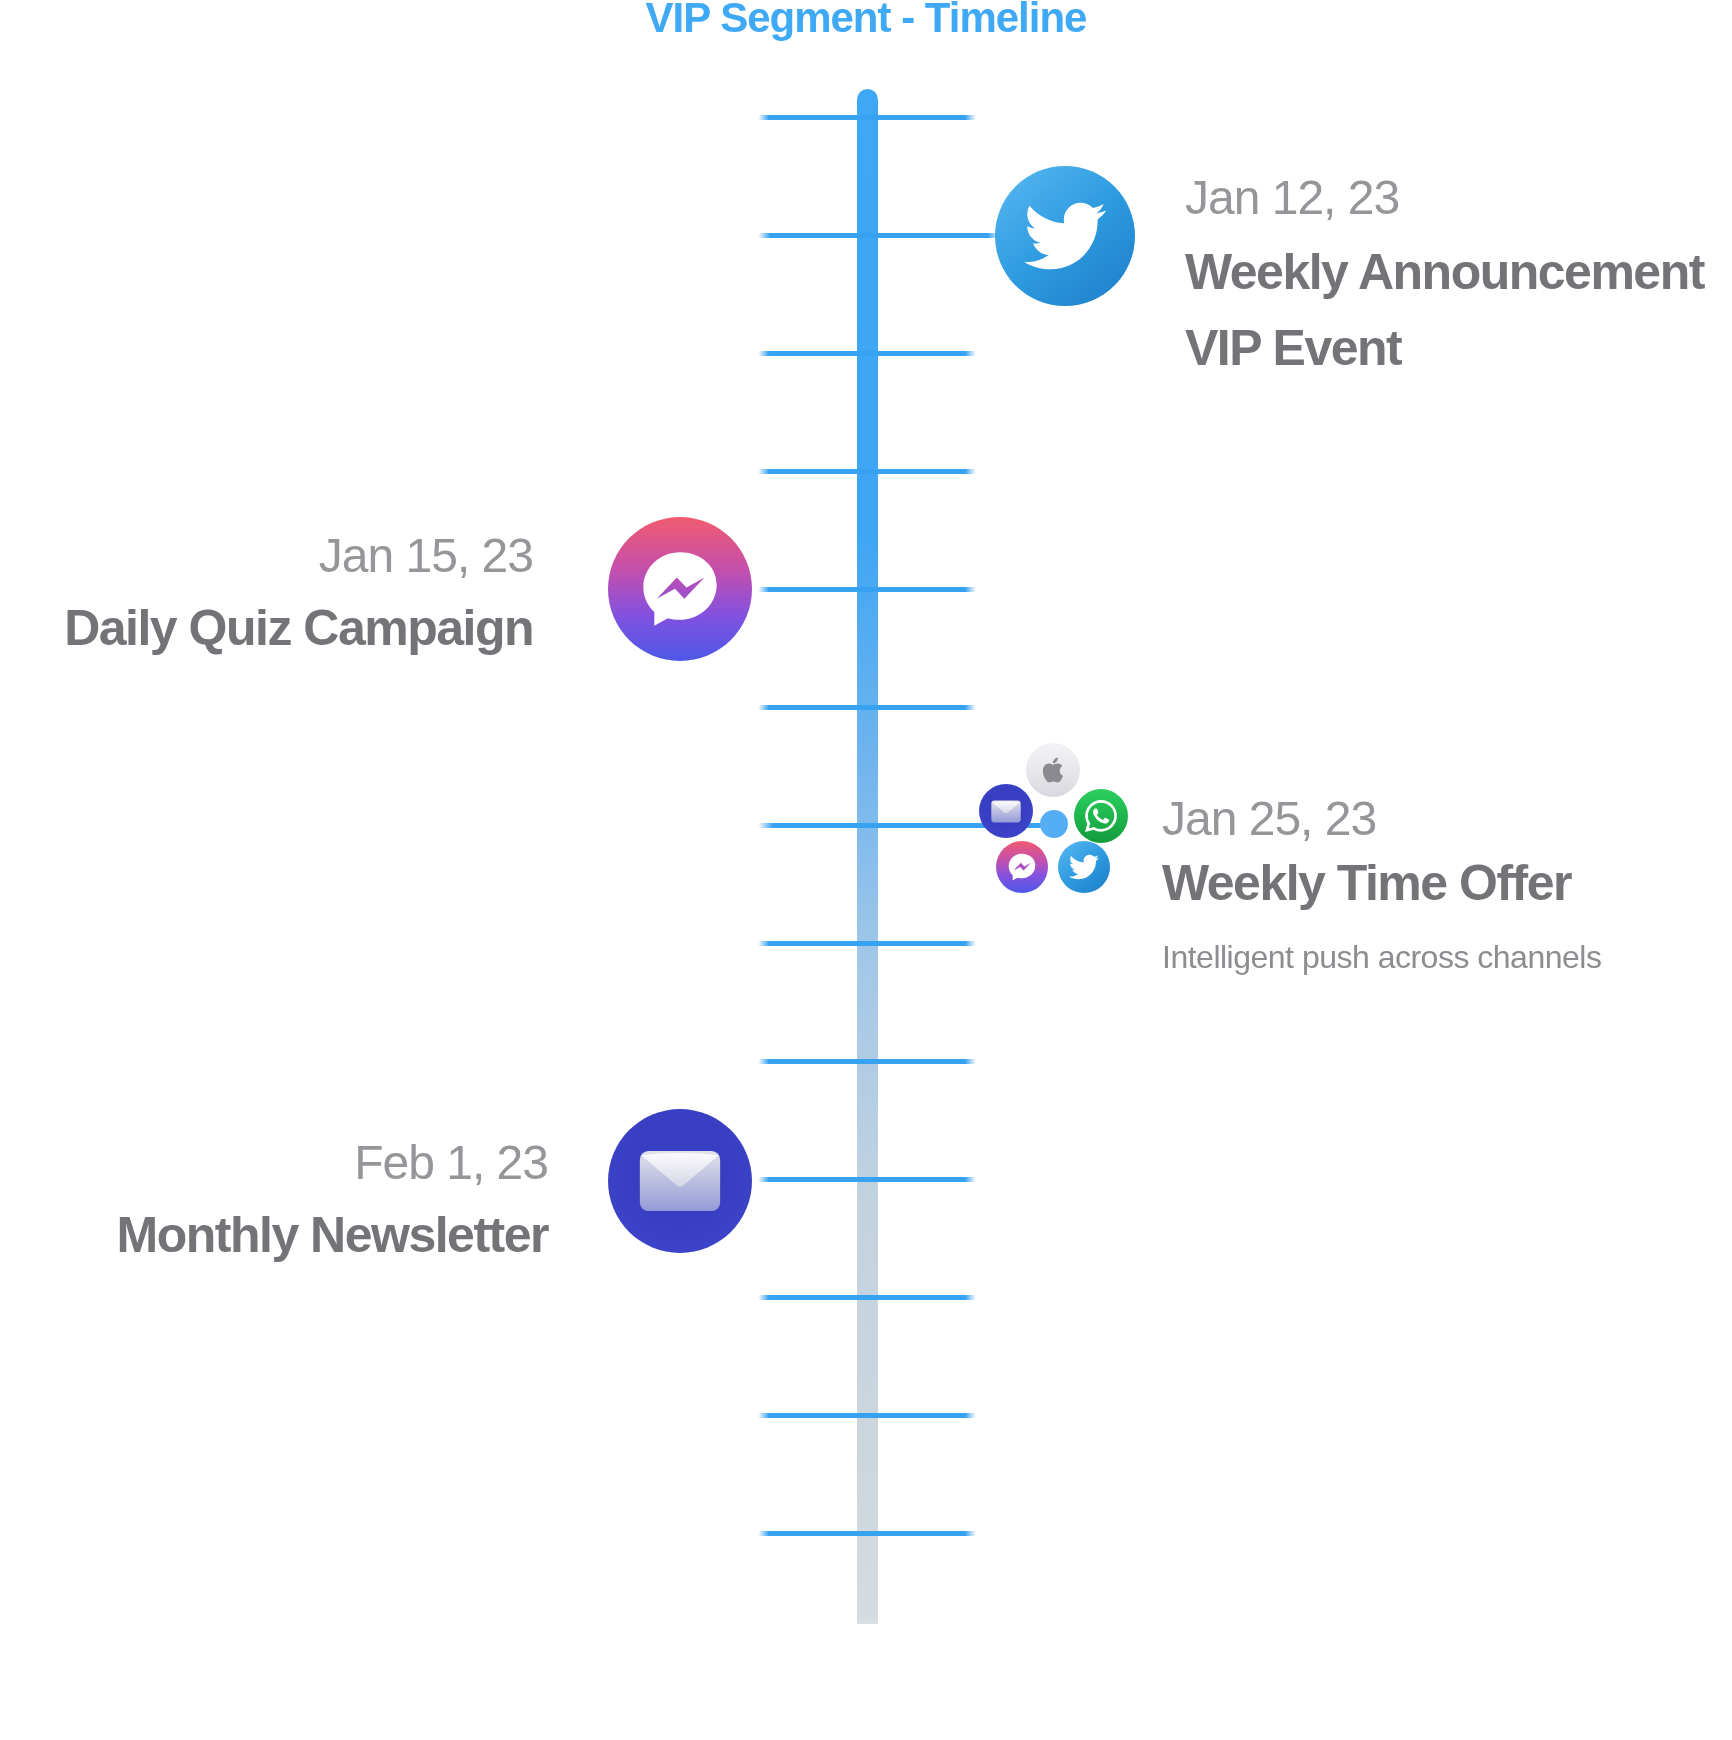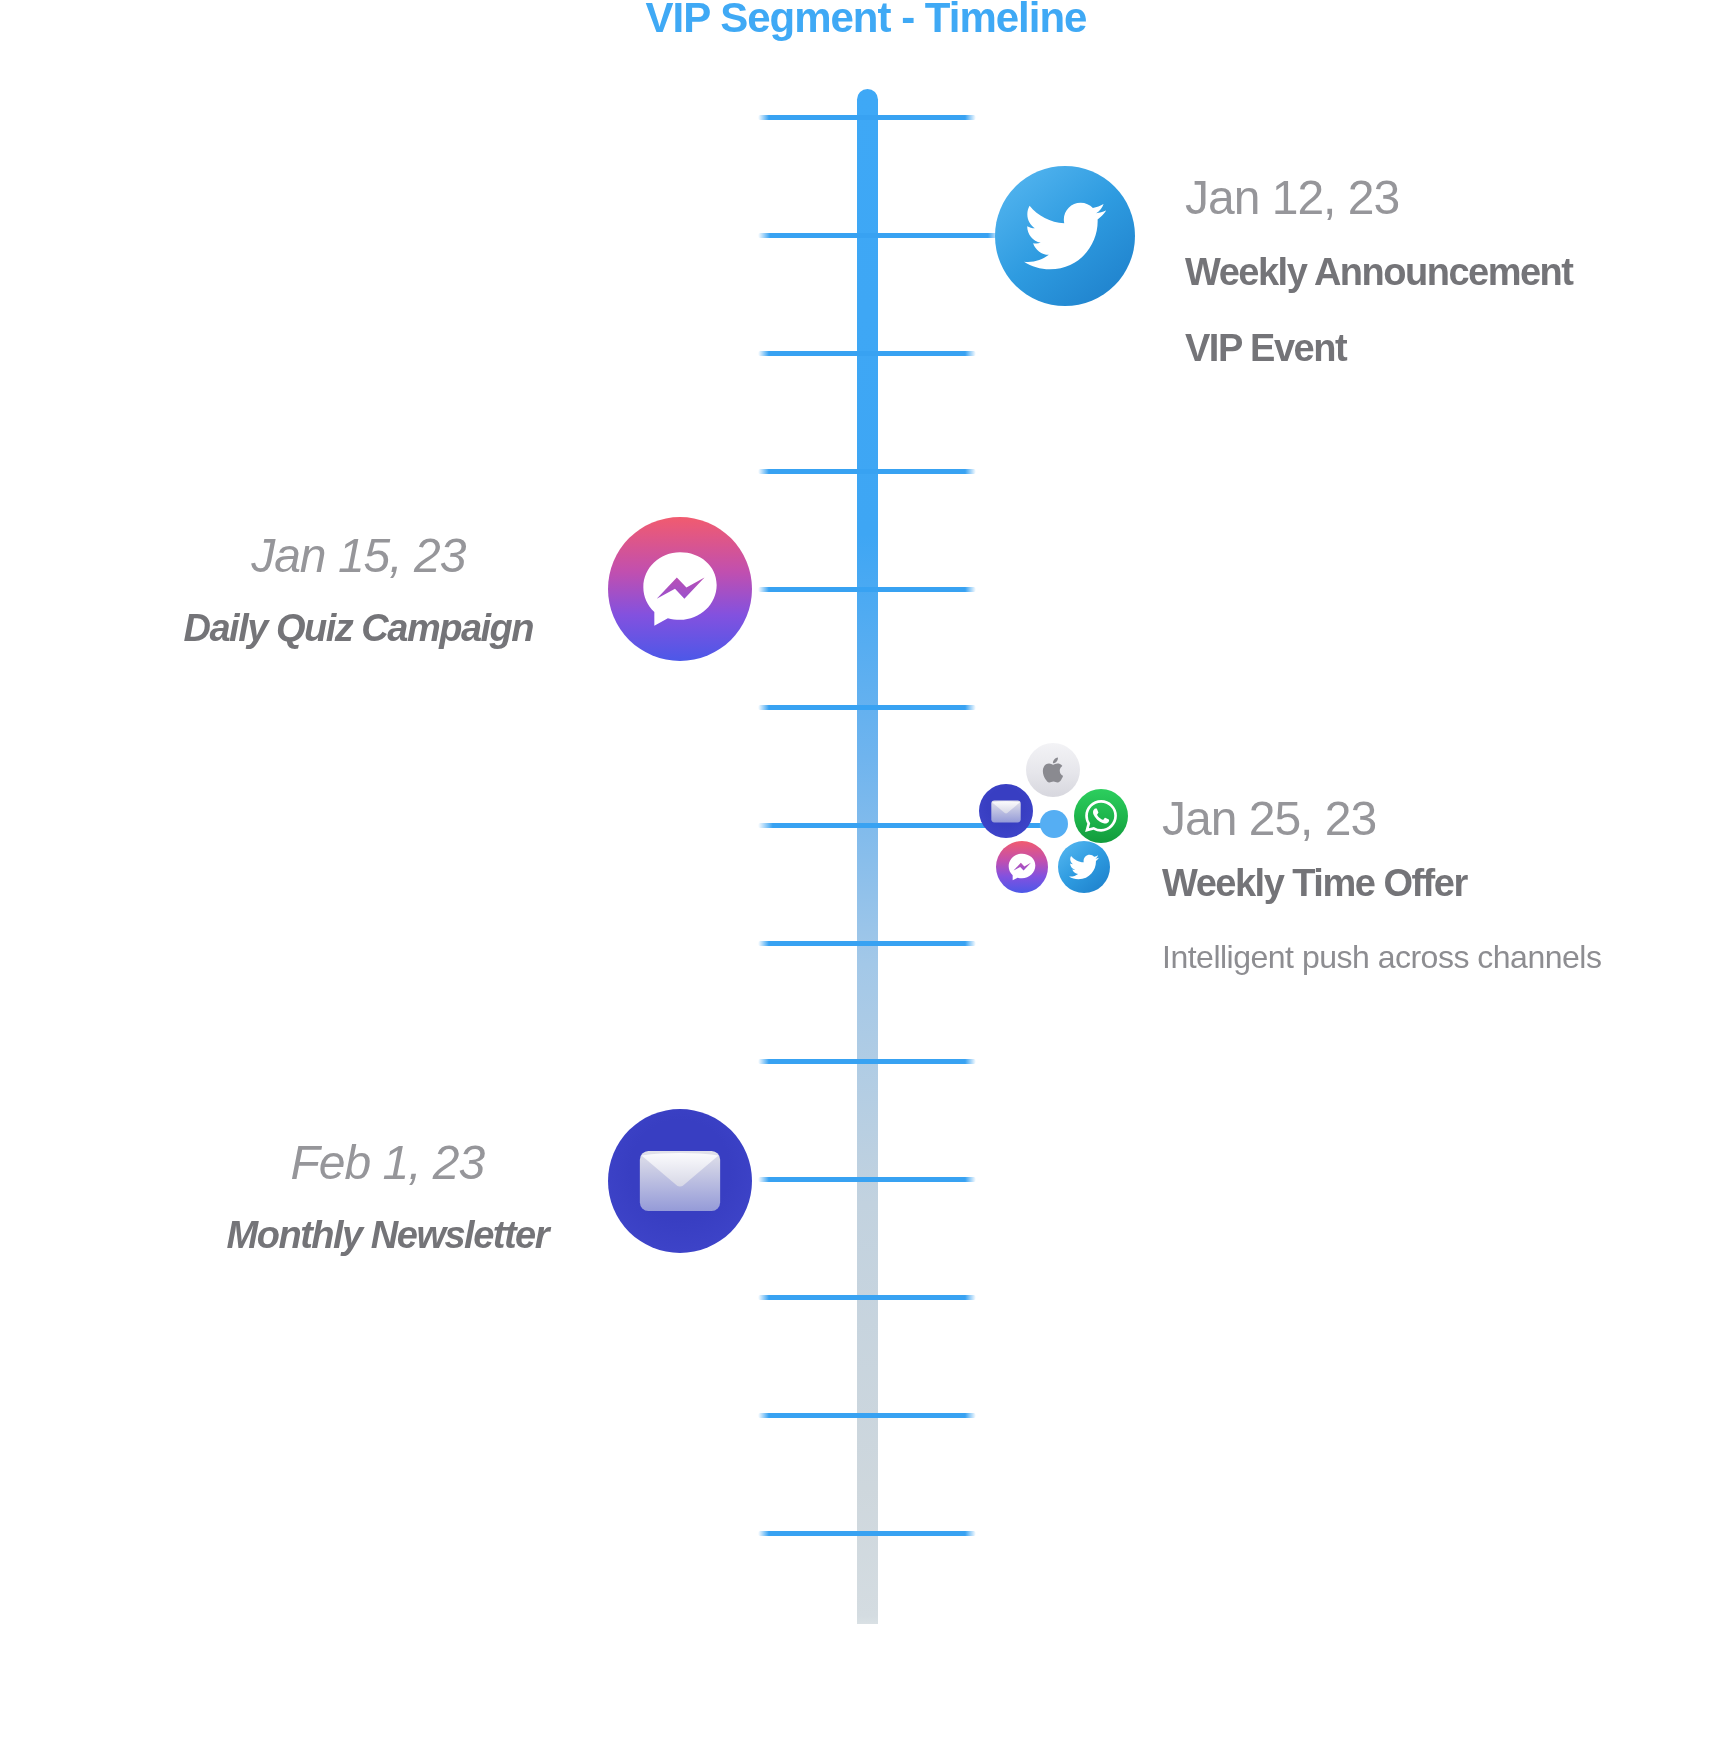--- a/index.html
+++ b/index.html
@@ -26,24 +26,24 @@
     position:absolute;border-radius:50%;z-index:3;
     display:flex;align-items:center;justify-content:center;
   }
   .twitter-bg{background:linear-gradient(140deg,#55B6F0 5%,#2E9BE0 50%,#1E80CB 95%);}
   .messenger-bg{background:linear-gradient(180deg,#F15B6F 0%,#C14FAF 38%,#8351DF 68%,#4C58E8 100%);}
   .mail-bg{background:radial-gradient(circle at 50% 42%,#383EC2 45%,#3E44C9 80%,#454CD1 100%);}
   .apple-bg{background:linear-gradient(180deg,#F3F3F6 0%,#E6E6EB 55%,#D7D7DE 100%);}
   .whatsapp-bg{background:linear-gradient(180deg,#2CCE5E 0%,#1DB44B 55%,#129B3C 100%);}
   .dot-bg{background:#55AEF3;}
   .evt-date{font-size:48px;line-height:44px;font-weight:500;letter-spacing:-1px;color:#96969A;}
-  .evt-title{font-size:38px;line-height:76px;font-weight:700;letter-spacing:-1.5px;color:#747478;}
+  .evt-title{font-size:50px;line-height:76px;font-weight:700;letter-spacing:-1.5px;color:#747478;}
   .evt-sub{font-size:32px;line-height:40px;font-weight:400;letter-spacing:-0.5px;color:#8D8D91;}
   .txt{position:absolute;z-index:4;white-space:nowrap;}
-  .right-align{text-align:center;font-style:italic;}
+  .right-align{text-align:right;}
   .defs-holder{position:absolute;width:0;height:0;overflow:hidden;}
 </style>
 </head>
 <body>
 
 <svg class="defs-holder" aria-hidden="true">
   <defs>
     <linearGradient id="envBody" x1="0" y1="0" x2="0" y2="1">
       <stop offset="0" stop-color="#E2E2EA"></stop>
         <stop offset="1" stop-color="#959BD8"></stop>

